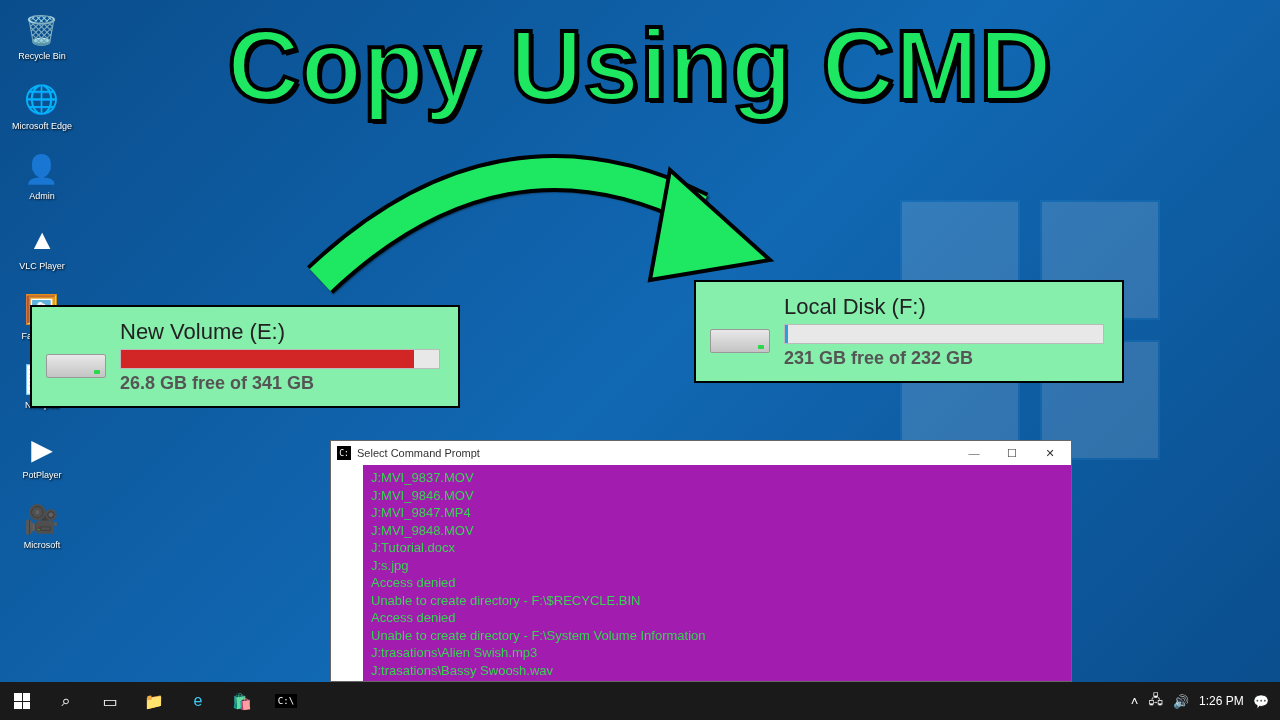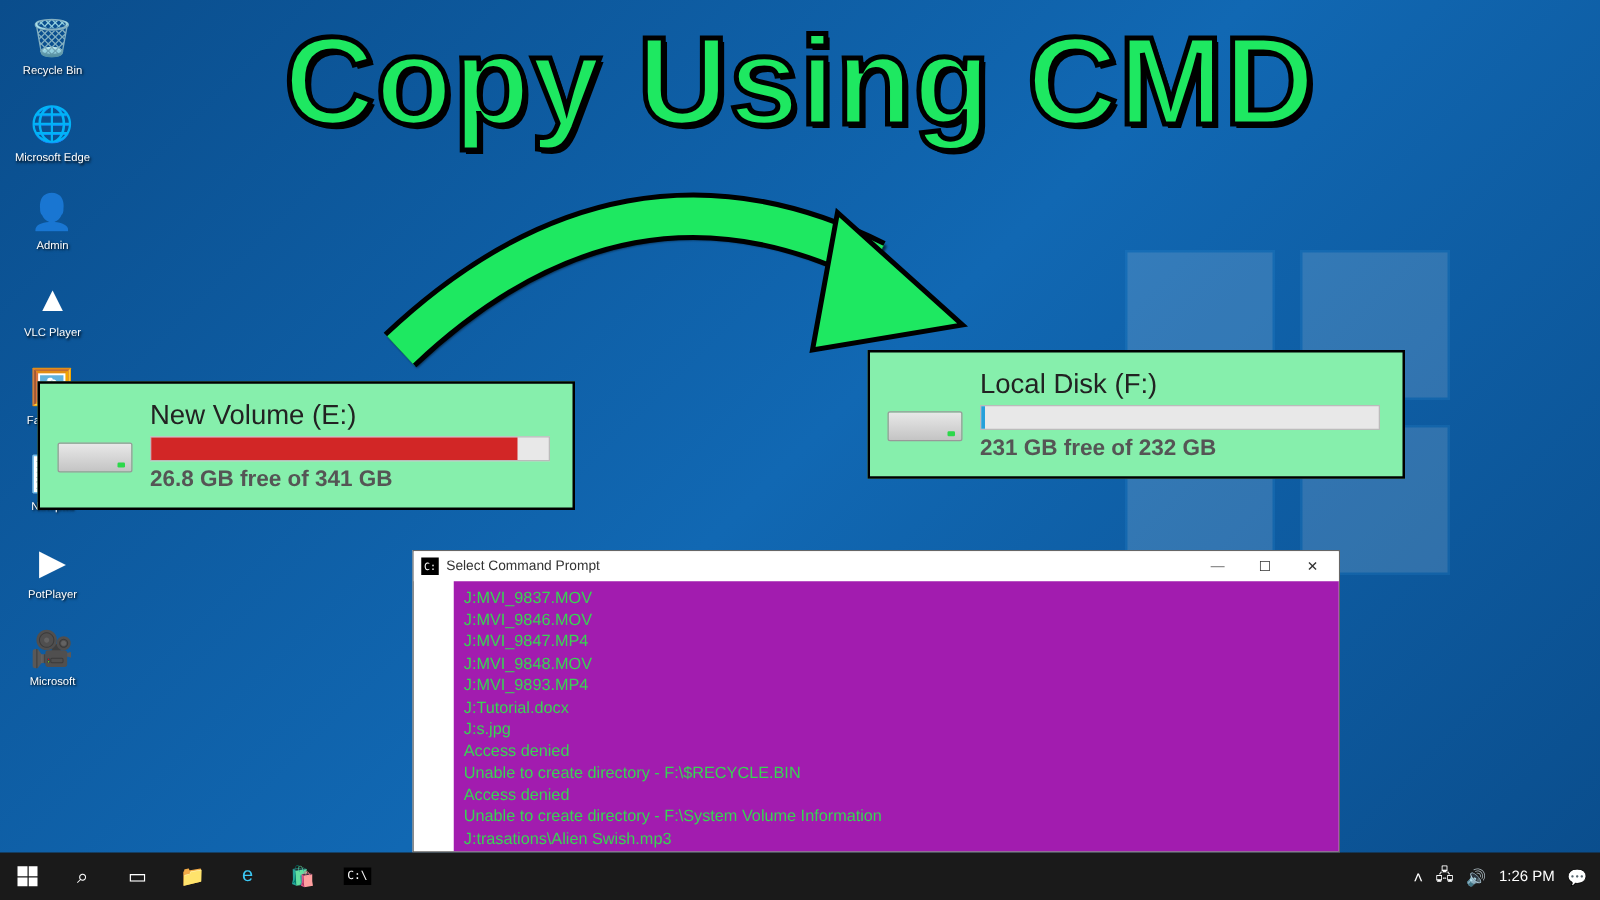--- a/index.html
+++ b/index.html
@@ -157,21 +157,20 @@
       <div class="btn">—</div>
       <div class="btn">☐</div>
       <div class="btn close">✕</div>
     </div>
   </div>
   <div class="cmd-body" id="cmd-body">
       <div class="line">J:MVI_9837.MOV</div>
       <div class="line">J:MVI_9846.MOV</div>
       <div class="line">J:MVI_9847.MP4</div>
       <div class="line">J:MVI_9848.MOV</div>
-      <div class="line">J:MVI_9893.MP4</div>
       <div class="line">J:Tutorial.docx</div>
       <div class="line">J:s.jpg</div>
       <div class="line">Access denied</div>
       <div class="line">Unable to create directory - F:\$RECYCLE.BIN</div>
       <div class="line">Access denied</div>
       <div class="line">Unable to create directory - F:\System Volume Information</div>
       <div class="line">J:trasations\Alien Swish.mp3</div>
       <div class="line">J:trasations\Bassy Swoosh.wav</div>
     </div>
 </div>

